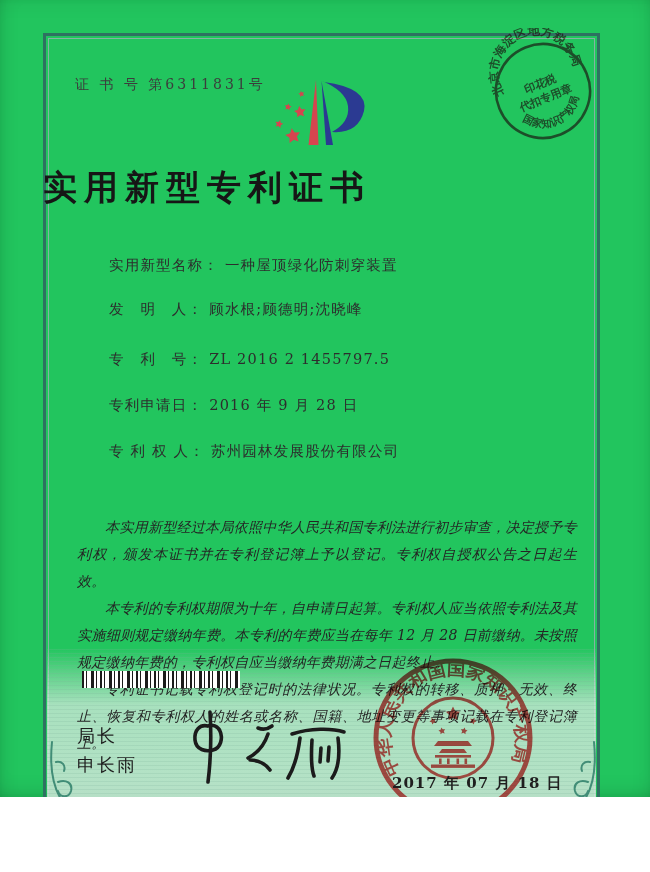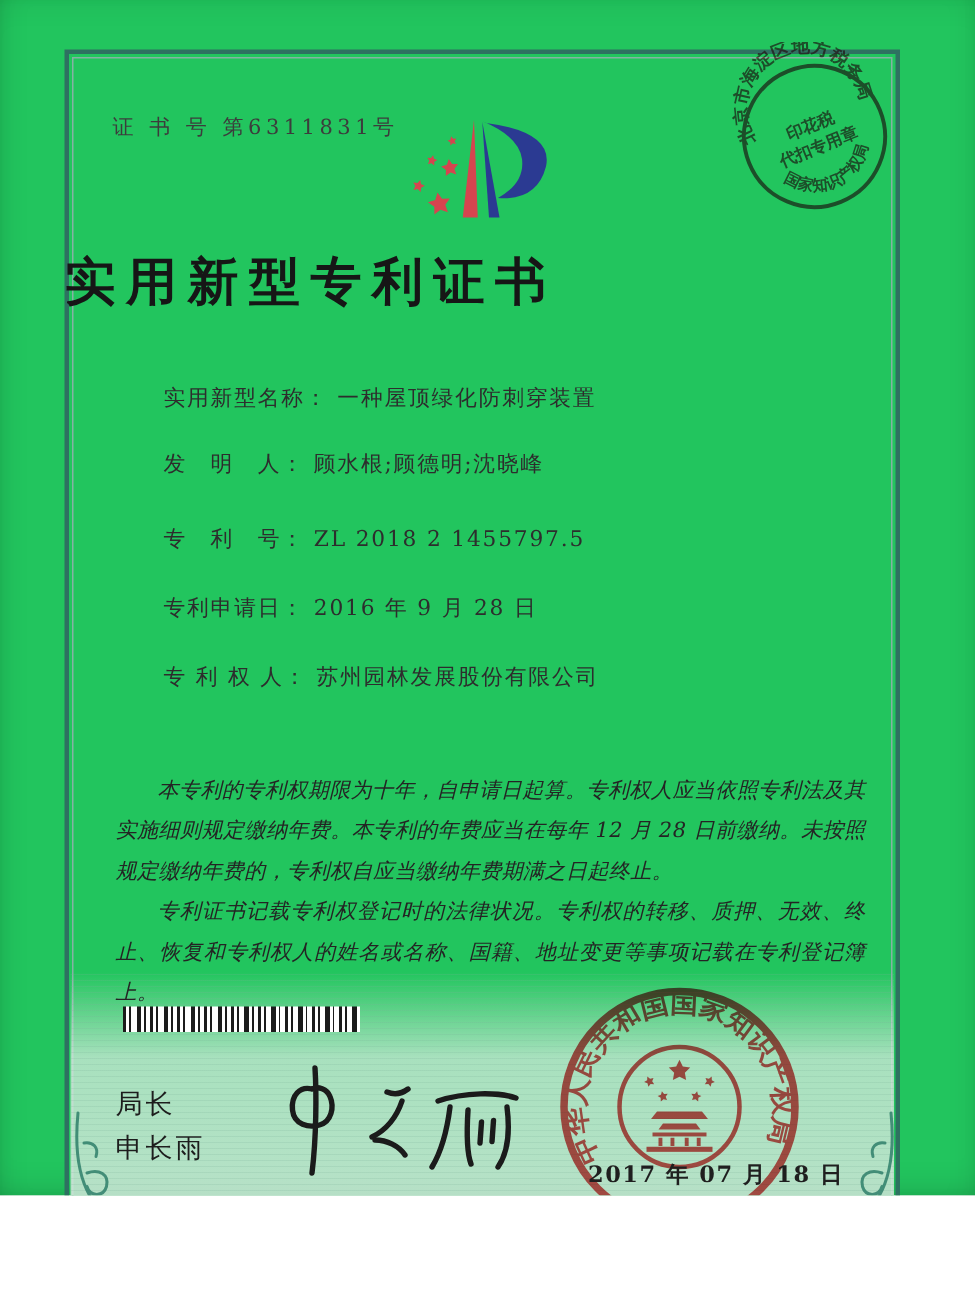--- a/index.html
+++ b/index.html
@@ -148,30 +148,31 @@
 
   <div class="title">实用新型专利证书</div>
 
   <div class="field" style="top:256px">
     <span class="label">实用新型名称：</span><span class="value">一种屋顶绿化防刺穿装置</span>
   </div>
   <div class="field" style="top:300px">
     <span class="label">发　明　人：</span><span class="value">顾水根;顾德明;沈晓峰</span>
   </div>
   <div class="field" style="top:350px">
-    <span class="label">专　利　号：</span><span class="value">ZL 2018 2 1455797.5</span>
+    <span class="label">专　利　号：</span><span class="value">ZL 2016 2 1455797.5</span>
   </div>
   <div class="field" style="top:396px">
     <span class="label">专利申请日：</span><span class="value">2016 年 9 月 28 日</span>
   </div>
   <div class="field" style="top:442px">
     <span class="label">专 利 权 人：</span><span class="value">苏州园林发展股份有限公司</span>
   </div>
 
   <div class="paras">
+    <p>本实用新型经过本局依照中华人民共和国专利法进行初步审查，决定授予专利权，颁发本证书并在专利登记簿上予以登记。专利权自授权公告之日起生效。</p>
     <p>本专利的专利权期限为十年，自申请日起算。专利权人应当依照专利法及其实施细则规定缴纳年费。本专利的年费应当在每年 12 月 28 日前缴纳。未按照规定缴纳年费的，专利权自应当缴纳年费期满之日起终止。</p>
     <p>专利证书记载专利权登记时的法律状况。专利权的转移、质押、无效、终止、恢复和专利权人的姓名或名称、国籍、地址变更等事项记载在专利登记簿上。</p>
   </div>
 
   <div class="barcode"></div>
 
   <div class="director-title">局长</div>
   <div class="director-name">申长雨</div>
 
   <svg class="signature" width="170" height="90" viewBox="0 0 170 90">

